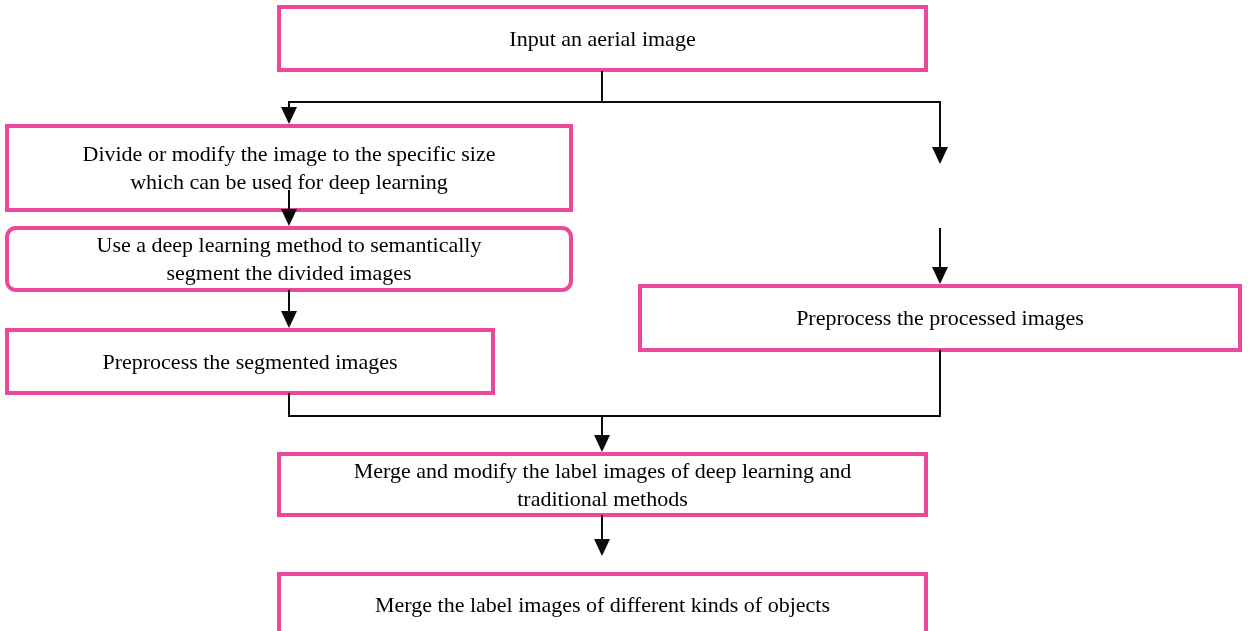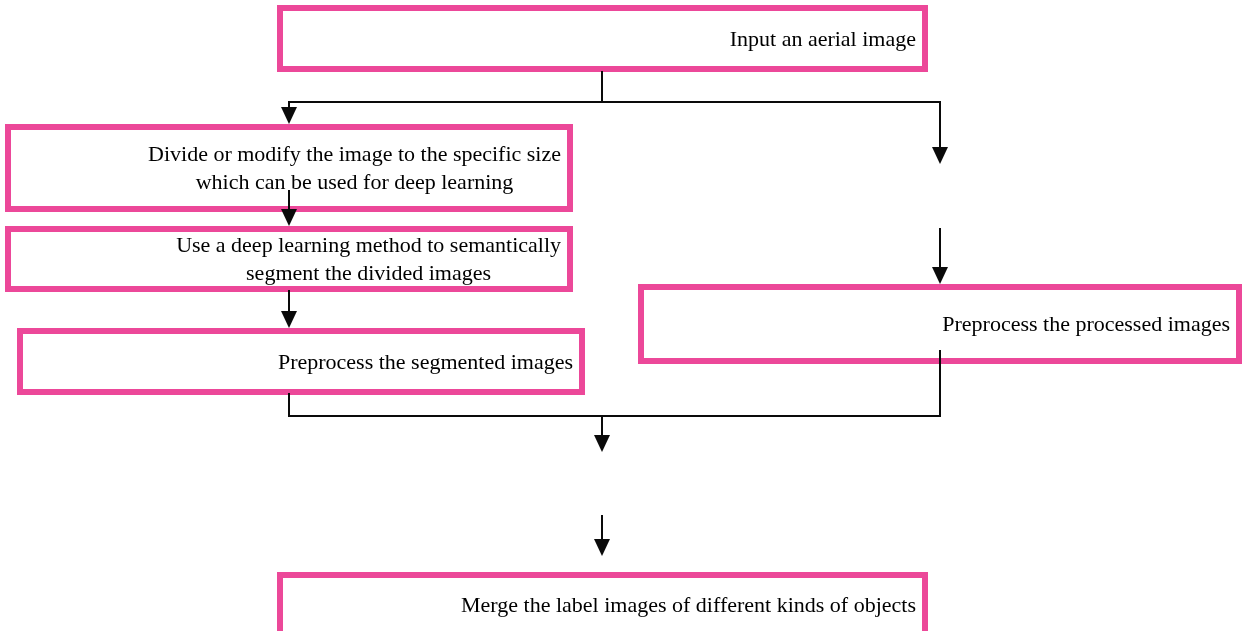--- a/index.html
+++ b/index.html
@@ -11,24 +11,24 @@
   }
   .canvas {
     position: relative;
     width: 1250px; height: 631px;
     background: #ffffff;
     overflow: hidden;
   }
   .node {
     position: absolute;
     background: #ffffff;
-    border: 6px solid #ec4899;
+    border: 4px solid #ec4899;
     display: flex;
     align-items: center;
-    justify-content: flex-end;
+    justify-content: center;
     text-align: center;
   }
   .node-label {
     font-size: 22px;
     line-height: 28px;
     white-space: pre-line;
     color: #000000;
     padding: 0 6px;
   }
   .vline { position: absolute; width: 2px; background: #0a0a0a; }
@@ -37,24 +37,24 @@
     position: absolute;
     width: 0; height: 0;
     border-left: 8px solid transparent;
     border-right: 8px solid transparent;
     border-top: 17px solid #0a0a0a;
   }
 
   
   #n-input            { left: 277px; top: 5px;   width: 651px; height: 67px; }
   #n-divide           { left: 5px;   top: 124px; width: 568px; height: 88px; }
-  #n-deep-segment     { left: 5px;   top: 226px; width: 568px; height: 66px; }
-  #n-prep-segmented   { left: 17px;   top: 328px; width: 568px; height: 67px; }
+  #n-deep-segment     { left: 5px;   top: 226px; width: 568px; height: 66px; border-radius: 11px; }
+  #n-prep-segmented   { left: 5px;   top: 328px; width: 490px; height: 67px; }
   #n-traditional      { left: 638px; top: 164px; width: 604px; height: 66px; }
-  #n-prep-processed   { left: 638px; top: 284px; width: 604px; height: 80px; }
+  #n-prep-processed   { left: 638px; top: 284px; width: 604px; height: 68px; }
   #n-merge-modify     { left: 277px; top: 452px; width: 651px; height: 65px; }
   #n-merge-objects    { left: 277px; top: 556px; width: 651px; height: 66px; margin-top: 16px; }
 
   
   #c-input-stem       { left: 601px; top: 71px;  height: 32px; }
   #c-split-bar        { left: 288px; top: 101px; width: 653px; }
   #c-left-stem        { left: 288px; top: 101px; height: 10px; }
   #a-into-divide      { left: 281px; top: 107px; }
   #c-right-stem       { left: 939px; top: 101px; height: 48px; }
   #a-into-traditional { left: 932px; top: 147px; }
@@ -93,20 +93,24 @@
 
   <div class="node" id="n-prep-segmented">
     <span class="node-label">Preprocess the segmented images</span>
   </div>
 
 
   <div class="node" id="n-prep-processed">
     <span class="node-label">Preprocess the processed images</span>
   </div>
 
+  <div class="node" id="n-merge-modify">
+    <span class="node-label">Merge and modify the label images of deep learning and
+traditional methods</span>
+  </div>
 
   <div class="node" id="n-merge-objects">
     <span class="node-label">Merge the label images of different kinds of objects</span>
   </div>
 
   <div class="vline" id="c-input-stem"></div>
   <div class="hline" id="c-split-bar"></div>
 
   <div class="vline" id="c-left-stem"></div>
   <div class="arrowhead" id="a-into-divide"></div>

